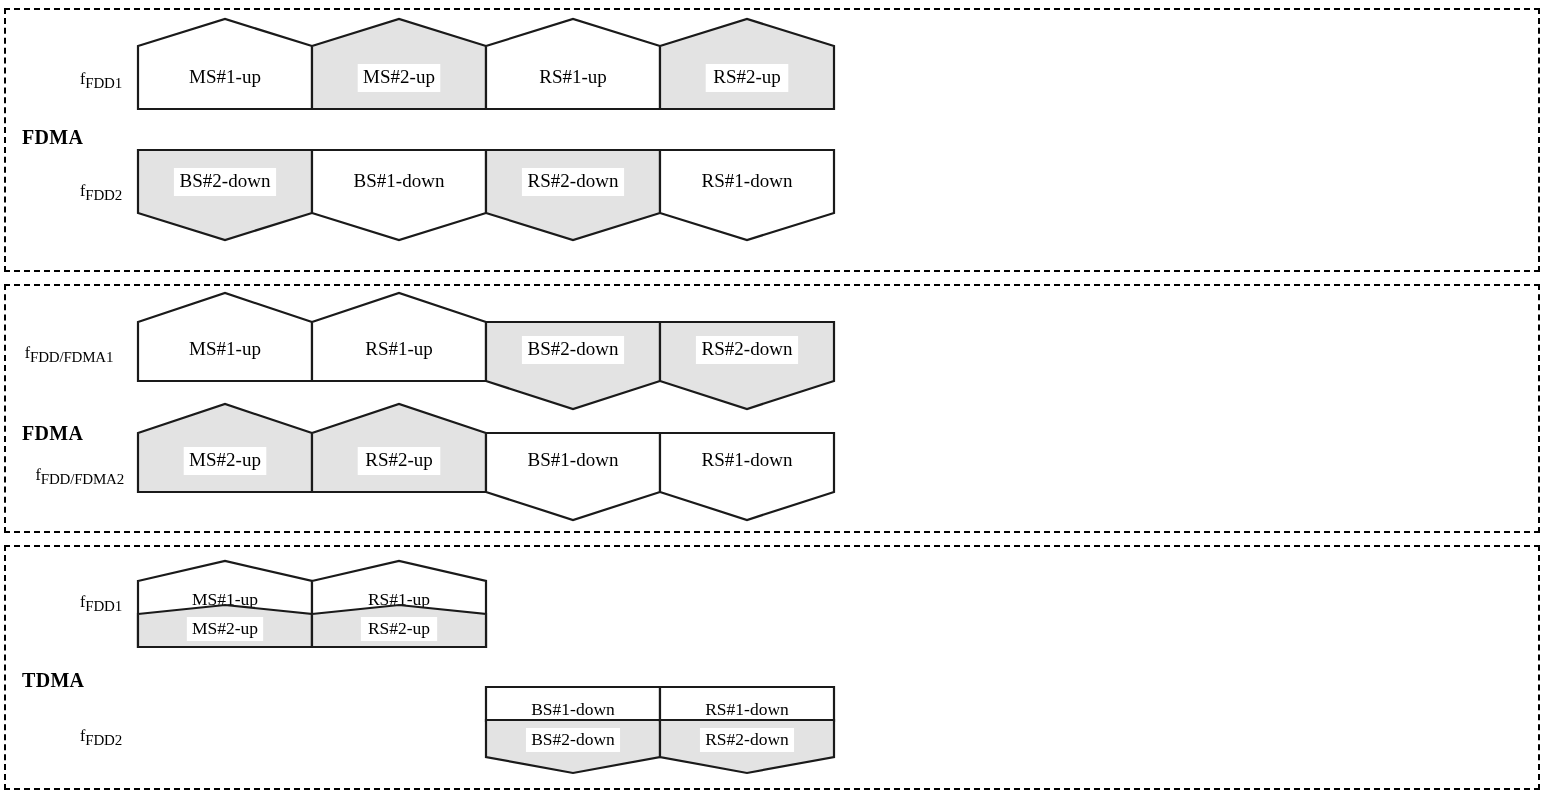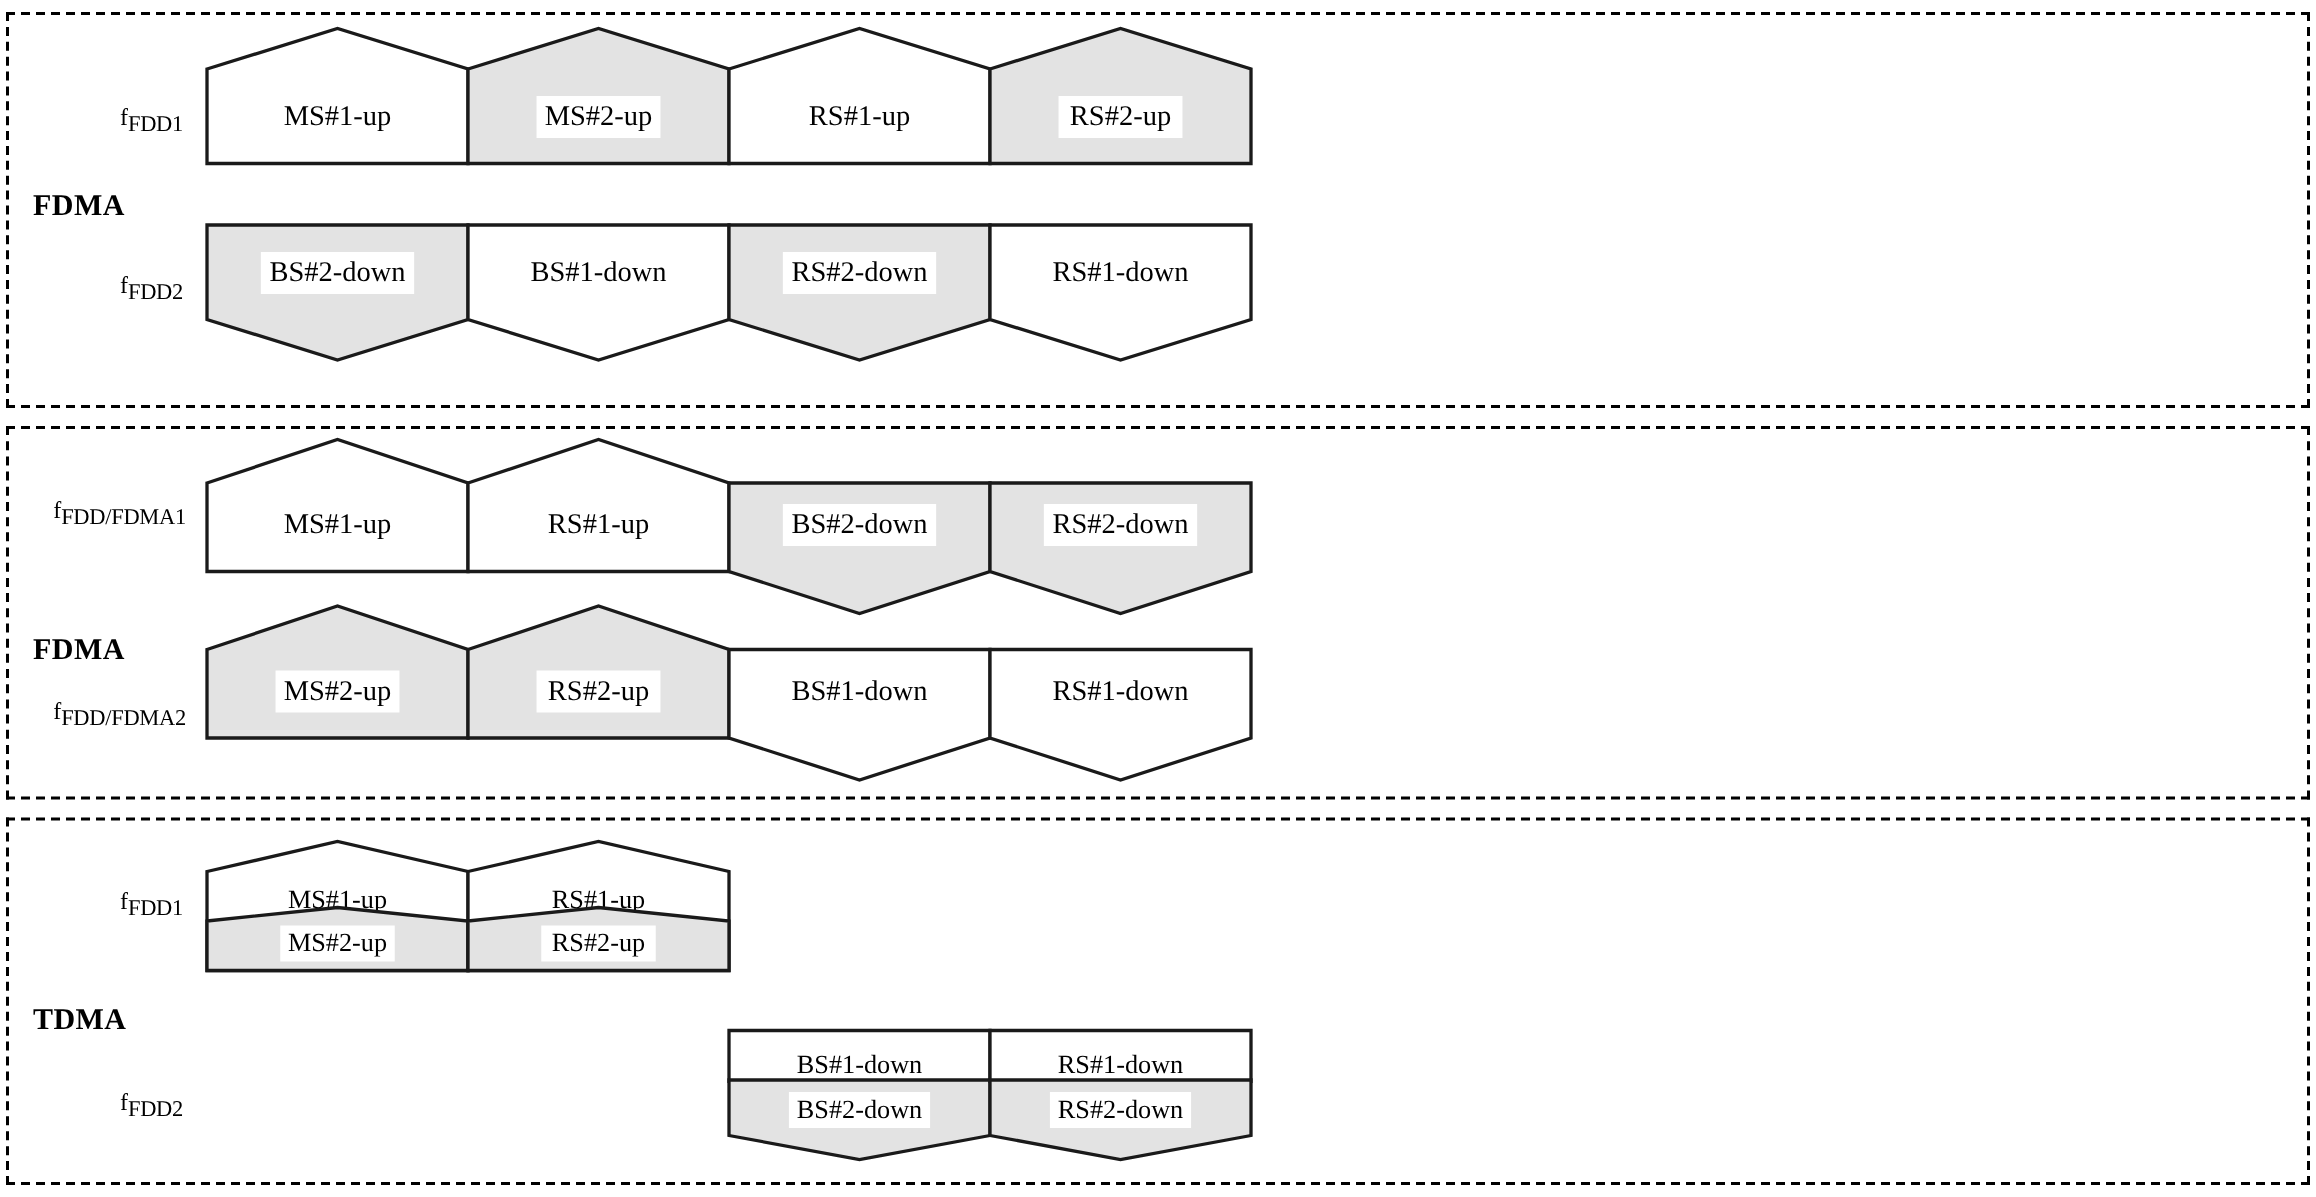--- a/index.html
+++ b/index.html
@@ -70,21 +70,21 @@
       <g>
         <polygon points="654,140 828,140 828,203 741,230 654,203" class="cellpoly fill-white"></polygon>
         <text x="741" y="173" class="celltext">RS#1-down</text>
       </g>
     </svg>
 </div>
 
 <div class="section" id="sec-fdma">
   <div class="sec-label" style="left:16px;top:112px;margin-top:24px;">FDMA</div>
 
-  <div class="freq-label" style="left:8px;top:46px;width:110px;">
+  <div class="freq-label" style="left:8px;top:58px;width:110px;text-align:center;">
     <span>f</span><sub>FDD/FDMA1</sub>
   </div>
   <div class="freq-label" style="left:8px;top:180px;width:110px;">
     <span>f</span><sub>FDD/FDMA2</sub>
   </div>
 
   <svg id="svg-fdma" width="1530" height="245">
       <g>
         <polygon points="132,36 219,7 306,36 306,95 132,95" class="cellpoly fill-white"></polygon>
         <text x="219" y="65" class="celltext">MS#1-up</text>

